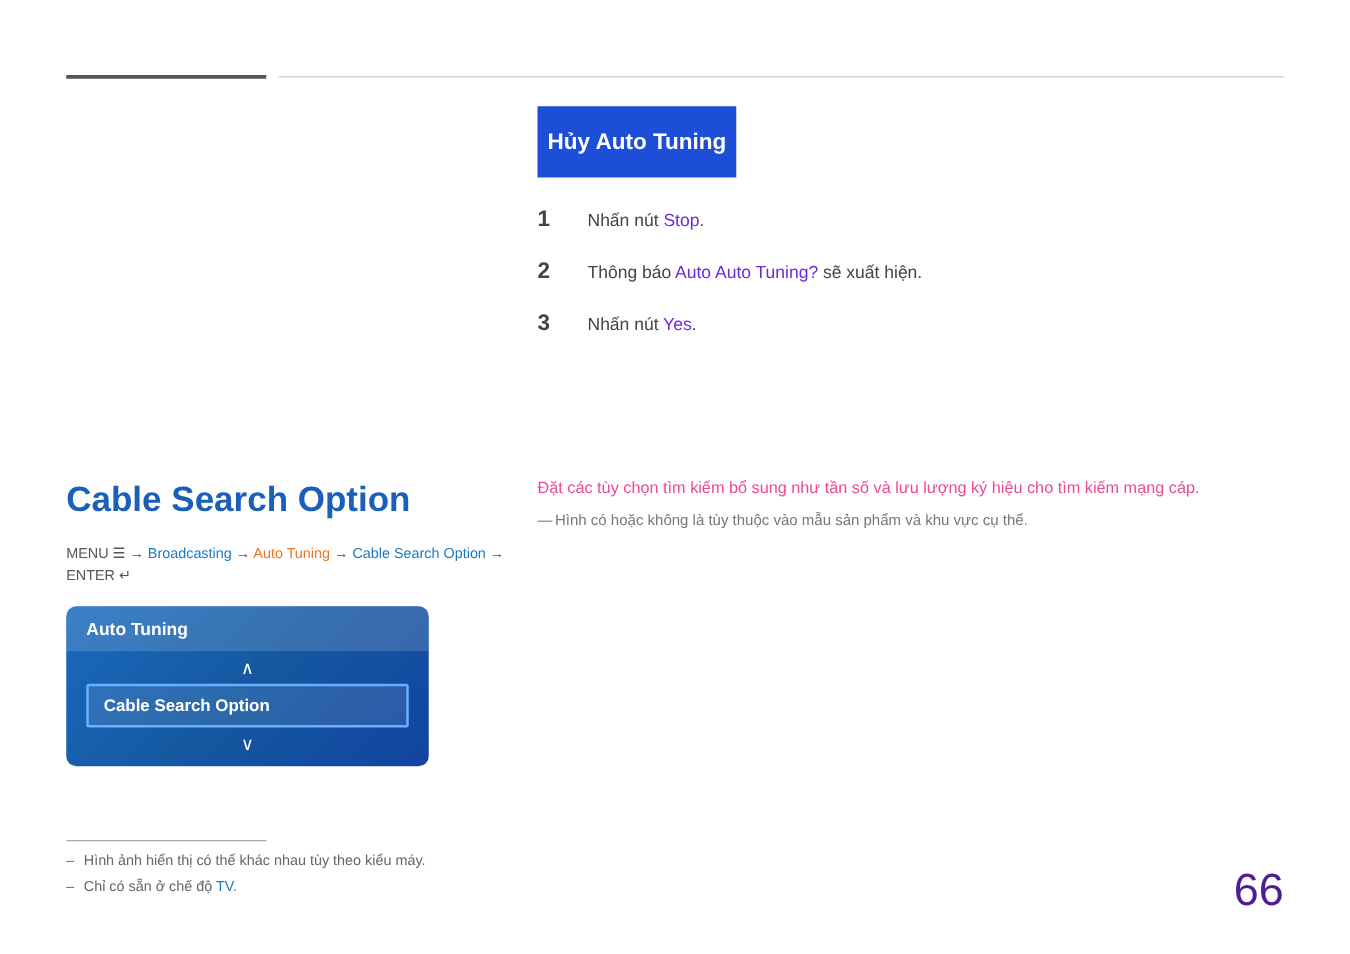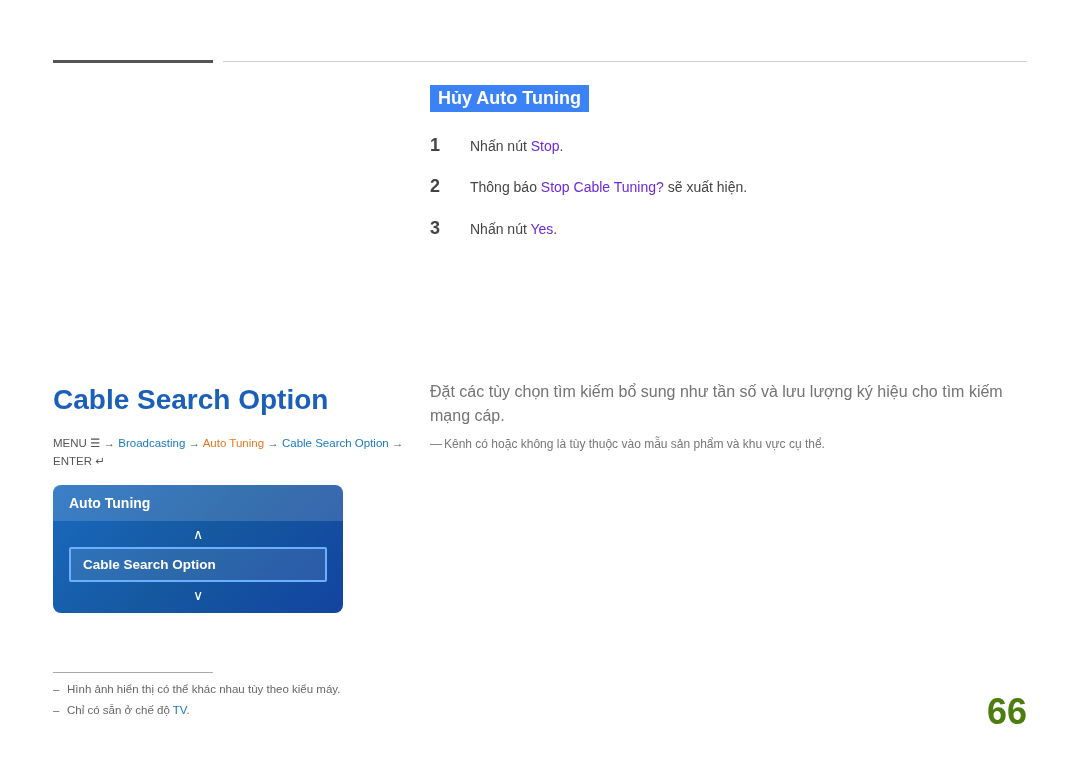--- a/index.html
+++ b/index.html
@@ -37,25 +37,25 @@
     
     .right-section {
       position: absolute;
       top: 85px;
       left: 430px;
       right: 53px;
     }
 
     .huy-title {
       display: inline-block;
-      background: #3b82f6;
+      background: #1d4ed8;
       color: #fff;
       font-size: 18px;
       font-weight: bold;
-      padding: 3px 8px;
+      padding: 18px 8px;
       margin-bottom: 22px;
     }
 
     .steps {
       margin-left: 0;
     }
 
     .step {
       display: flex;
       align-items: flex-start;
@@ -170,22 +170,22 @@
       font-size: 12px;
       color: #555;
       margin-bottom: 10px;
     }
 
     .cable-note-top .highlight-orange {
       color: #e87722;
     }
 
     .cable-desc {
-      font-size: 16px;
-      color: #737373;
+      font-size: 13px;
+      color: #ec4899;
       margin-bottom: 8px;
       line-height: 1.5;
     }
 
     .cable-sub-note {
       font-size: 12px;
       color: #777;
       padding-left: 14px;
       position: relative;
       line-height: 1.4;
@@ -230,22 +230,22 @@
     .footnote-item .highlight-blue2 {
       color: #1a7abf;
     }
 
     
     .page-number {
       position: absolute;
       bottom: 30px;
       right: 53px;
       font-size: 36px;
-      color: #4d7c0f;
-      font-weight: 700;
+      color: #4c1d95;
+      font-weight: 400;
     }
   </style>
 </head>
 <body>
 
 <div class="top-lines">
   <div class="top-line-short"></div>
   <div class="top-line-long"></div>
 </div>
 
@@ -254,21 +254,21 @@
   <div class="steps">
     <div class="step">
       <span class="step-num">1</span>
       <span class="step-text">
         Nhấn nút <span class="highlight-orange">Stop</span>.
       </span>
     </div>
     <div class="step">
       <span class="step-num">2</span>
       <span class="step-text">
-        Thông báo <span class="highlight-orange">Stop Cable Tuning?</span> sẽ xuất hiện.
+        Thông báo <span class="highlight-orange">Auto Auto Tuning?</span> sẽ xuất hiện.
       </span>
     </div>
     <div class="step">
       <span class="step-num">3</span>
       <span class="step-text">
         Nhấn nút <span class="highlight-orange">Yes</span>.
       </span>
     </div>
   </div>
 </div>
@@ -291,21 +291,21 @@
     </div>
     <div class="tv-ui-item">Cable Search Option</div>
     <div class="tv-ui-arrow-down">
       <span>∨</span>
     </div>
   </div>
 </div>
 
 <div class="right-desc">
   <div class="cable-desc">Đặt các tùy chọn tìm kiếm bổ sung như tần số và lưu lượng ký hiệu cho tìm kiếm mạng cáp.</div>
-  <div class="cable-sub-note">Kênh có hoặc không là tùy thuộc vào mẫu sản phẩm và khu vực cụ thể.</div>
+  <div class="cable-sub-note">Hình có hoặc không là tùy thuộc vào mẫu sản phẩm và khu vực cụ thể.</div>
 </div>
 
 <div class="footnotes">
   <div class="footnote-line"></div>
   <div class="footnote-item">
     Hình ảnh hiển thị có thể khác nhau tùy theo kiểu máy.
   </div>
   <div class="footnote-item">
     Chỉ có sẵn ở chế độ <span class="highlight-blue2">TV</span>.
   </div>

